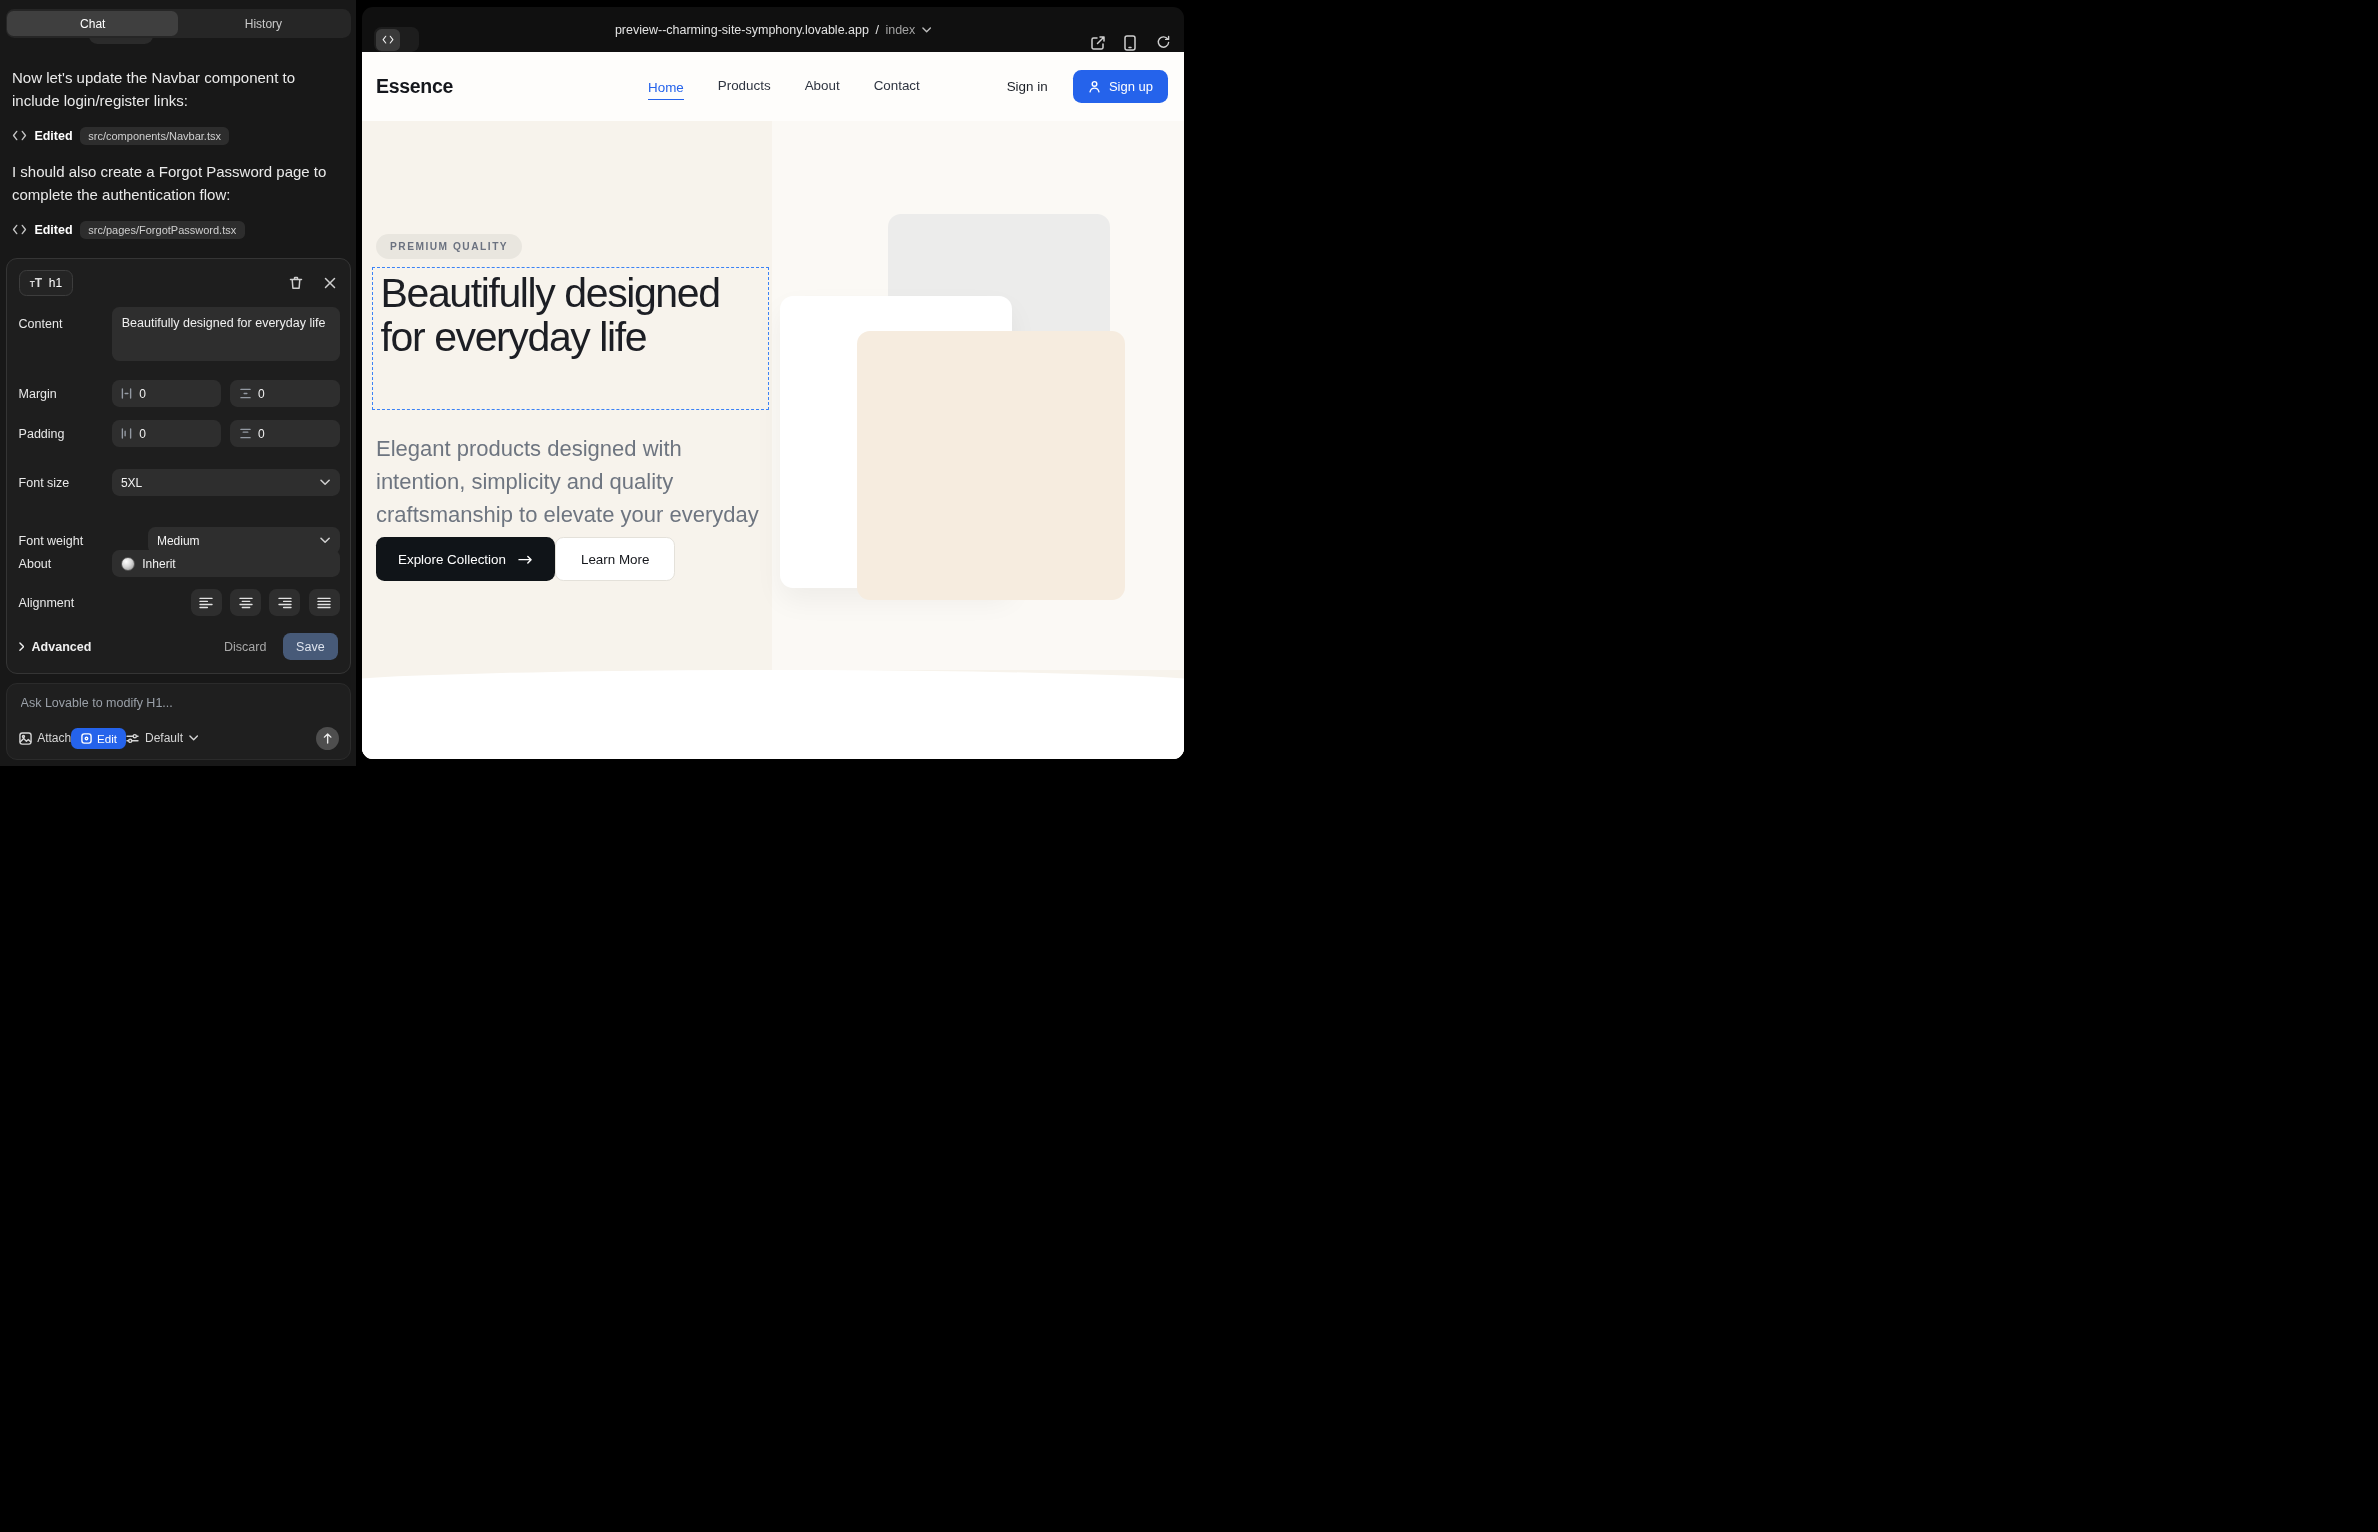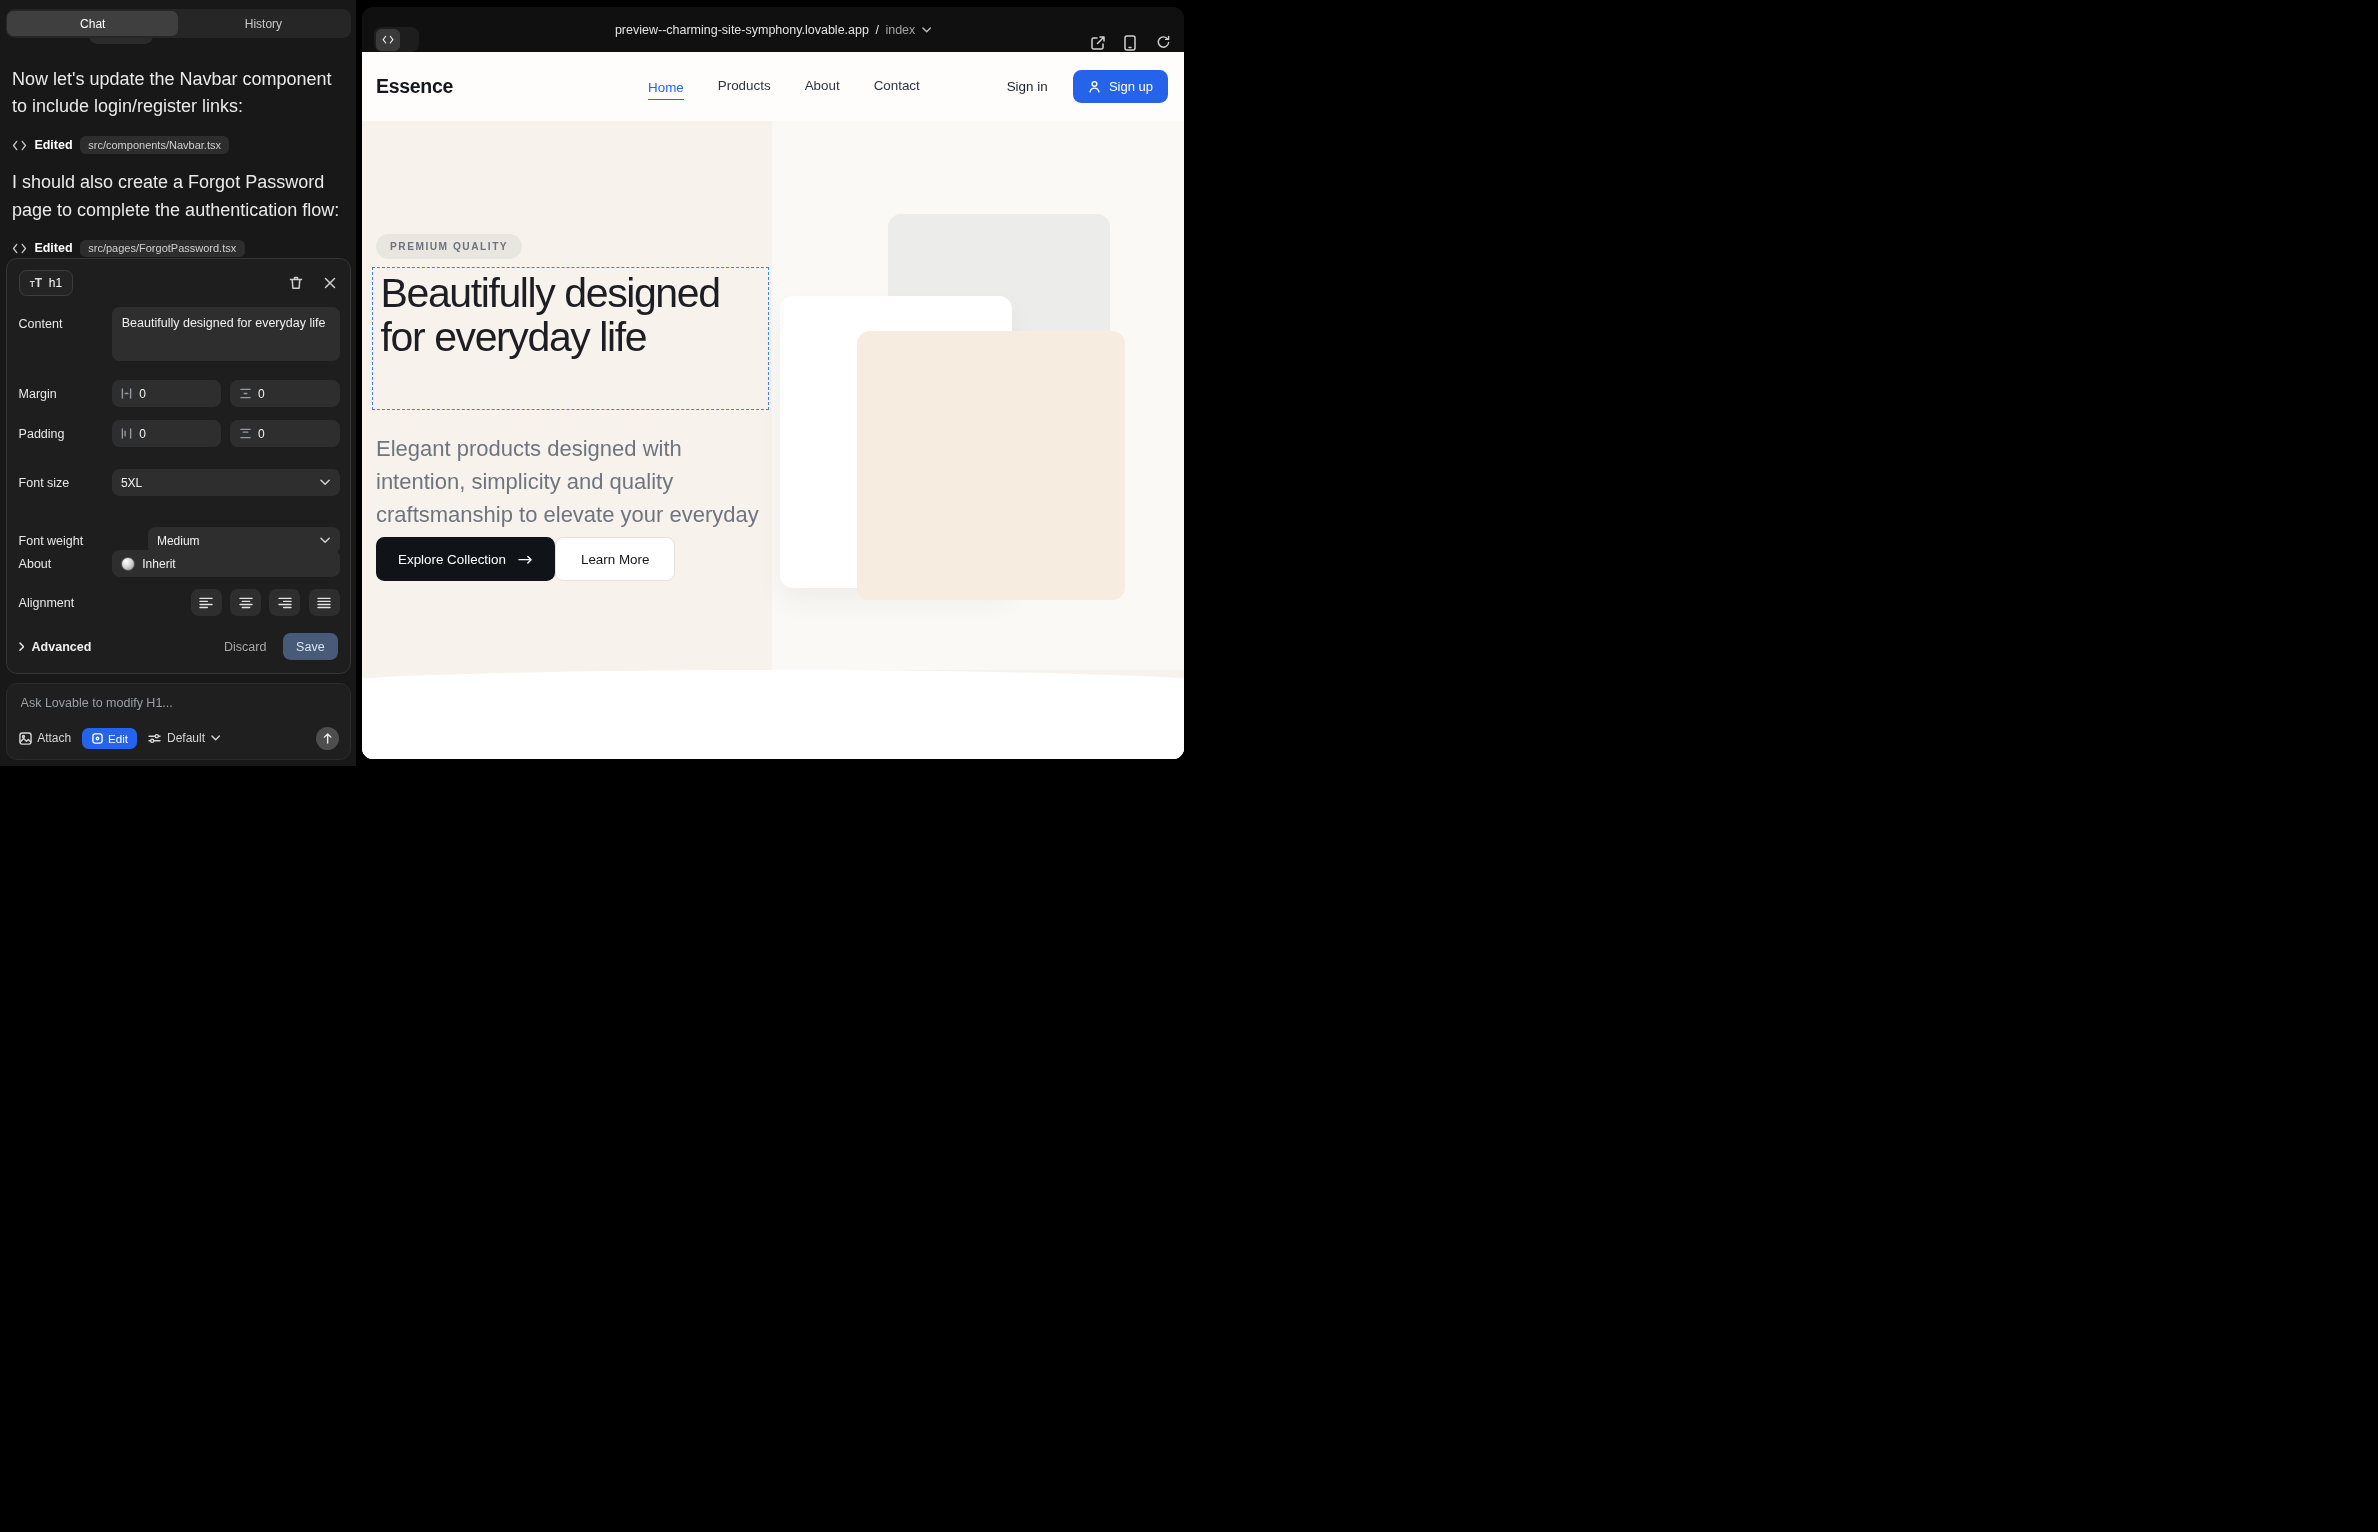--- a/index.html
+++ b/index.html
@@ -10,21 +10,21 @@
   .ic { stroke:currentColor; fill:none; stroke-width:1.5; stroke-linecap:round; stroke-linejoin:round; }
 
   
   .left { position:absolute; left:0; top:0; width:356px; height:766px; background:#181818; }
   .seg { position:absolute; left:5.6px; top:9.3px; width:345px; height:29px; background:#262626; border-radius:8.3px; display:flex; padding:1.9px; z-index:3; }
   .seg-btn { flex:1; display:flex; align-items:center; justify-content:center; font-size:12px; color:#c9c9c9; border-radius:6.5px; cursor:pointer; }
   .seg-btn.active { background:#3f3f3f; color:#fff; }
   .peek-pill { position:absolute; left:89px; top:28px; width:64px; height:16px; background:#2b2b2b; border-radius:0 0 8.3px 8.3px; z-index:1; }
 
   .chat-scroll { position:absolute; left:12px; top:59px; width:334px; }
-  .msg { font-size:18px; line-height:1.55; color:#eaeaea; margin:6.5px 0 15px; }
+  .msg { font-size:15px; line-height:1.55; color:#eaeaea; margin:6.5px 0 15px; }
   .edited-row { display:flex; align-items:center; gap:7.4px; margin:0 0 15px; }
   .code-ic { color:#c3c3c3; }
   .edited-label { font-weight:700; font-size:12.5px; color:#fff; }
   .file-pill { background:#2d2d2d; color:#cfcfcf; font-size:11px; padding:2.8px 8.3px; border-radius:5.6px; white-space:nowrap; }
 
   
   .inspector { position:absolute; left:5.6px; top:258px; width:345px; height:416px; background:#1e1e1e; border:0.9px solid #353535; border-radius:11px; z-index:4; }
   .insp-head { position:absolute; left:12px; right:12px; top:11px; height:26px; display:flex; align-items:center; }
   .tag-pill { display:flex; align-items:center; gap:6.5px; background:#242424; border:0.9px solid #3d3d3d; border-radius:7.4px; height:26px; padding:0 10.2px; color:#fff; }
   .tt { color:#dcdcdc; display:flex; align-items:baseline; }
@@ -56,21 +56,21 @@
   .align-btn { width:31px; height:27px; background:#2e2e2e; border:0; border-radius:7.4px; display:flex; align-items:center; justify-content:center; color:#e2e2e2; cursor:pointer; }
   .insp-foot { position:absolute; left:12px; right:12px; top:374px; height:27px; display:flex; align-items:center; }
   .adv { display:flex; gap:7.4px; align-items:center; color:#f0f0f0; font-size:12.5px; font-weight:600; cursor:pointer; }
   .discard { margin-left:auto; background:none; border:0; color:#a8a8a8; font-size:12.5px; margin-right:16.7px; cursor:pointer; font-family:inherit; }
   .save { background:#475a78; border:0; color:#dde3ed; font-size:12.5px; border-radius:7.4px; height:27px; padding:0 13px; cursor:pointer; font-family:inherit; }
 
   
   .composer { position:absolute; left:5.6px; top:683px; width:345px; height:77px; background:#1f1f1f; border:0.9px solid #2b2b2b; border-radius:11px; z-index:4; }
   .ask { position:absolute; left:14px; top:12px; width:306px; background:transparent; border:0; outline:none; color:#e5e5e5; font-size:12.5px; font-family:inherit; }
   .ask::placeholder { color:#9aa0a8; }
-  .comp-row { position:absolute; left:12px; right:10.2px; bottom:9.3px; display:flex; align-items:center; gap:11px; }
+  .comp-row { position:absolute; left:12px; right:10.2px; bottom:9.3px; display:flex; align-items:center; }
   .comp-btn { display:flex; align-items:center; gap:5.6px; color:#d6d6d6; font-size:12px; background:none; border:0; cursor:pointer; font-family:inherit; }
   .edit-pill { background:#2563eb; border:0; border-radius:6.5px; height:21.3px; padding:0 9.3px; color:#fff; display:flex; gap:5.6px; align-items:center; font-size:11.6px; cursor:pointer; font-family:inherit; }
   .send { margin-left:auto; width:23px; height:23px; border-radius:50%; background:#4e4e4e; border:0; display:flex; align-items:center; justify-content:center; color:#ececec; cursor:pointer; }
 
   
   .browser { position:absolute; left:362px; top:7.4px; width:822px; height:752px; background:#101010; border-radius:11px; overflow:hidden; }
   .chrome { position:relative; height:45px; display:flex; align-items:flex-end; padding:0 12px; }
   .code-toggle { width:45px; height:25px; background:#1d1d1d; border-radius:7.4px; display:flex; padding:1.9px; z-index:2; cursor:pointer; }
   .code-seg { width:24px; height:21.3px; background:#3a3a3a; border-radius:5.6px; display:flex; align-items:center; justify-content:center; color:#f0f0f0; }
   .url { position:absolute; left:0; right:0; top:0; height:45px; display:flex; align-items:center; justify-content:center; gap:6.5px; font-size:12.5px; color:#e3e3e3; }

